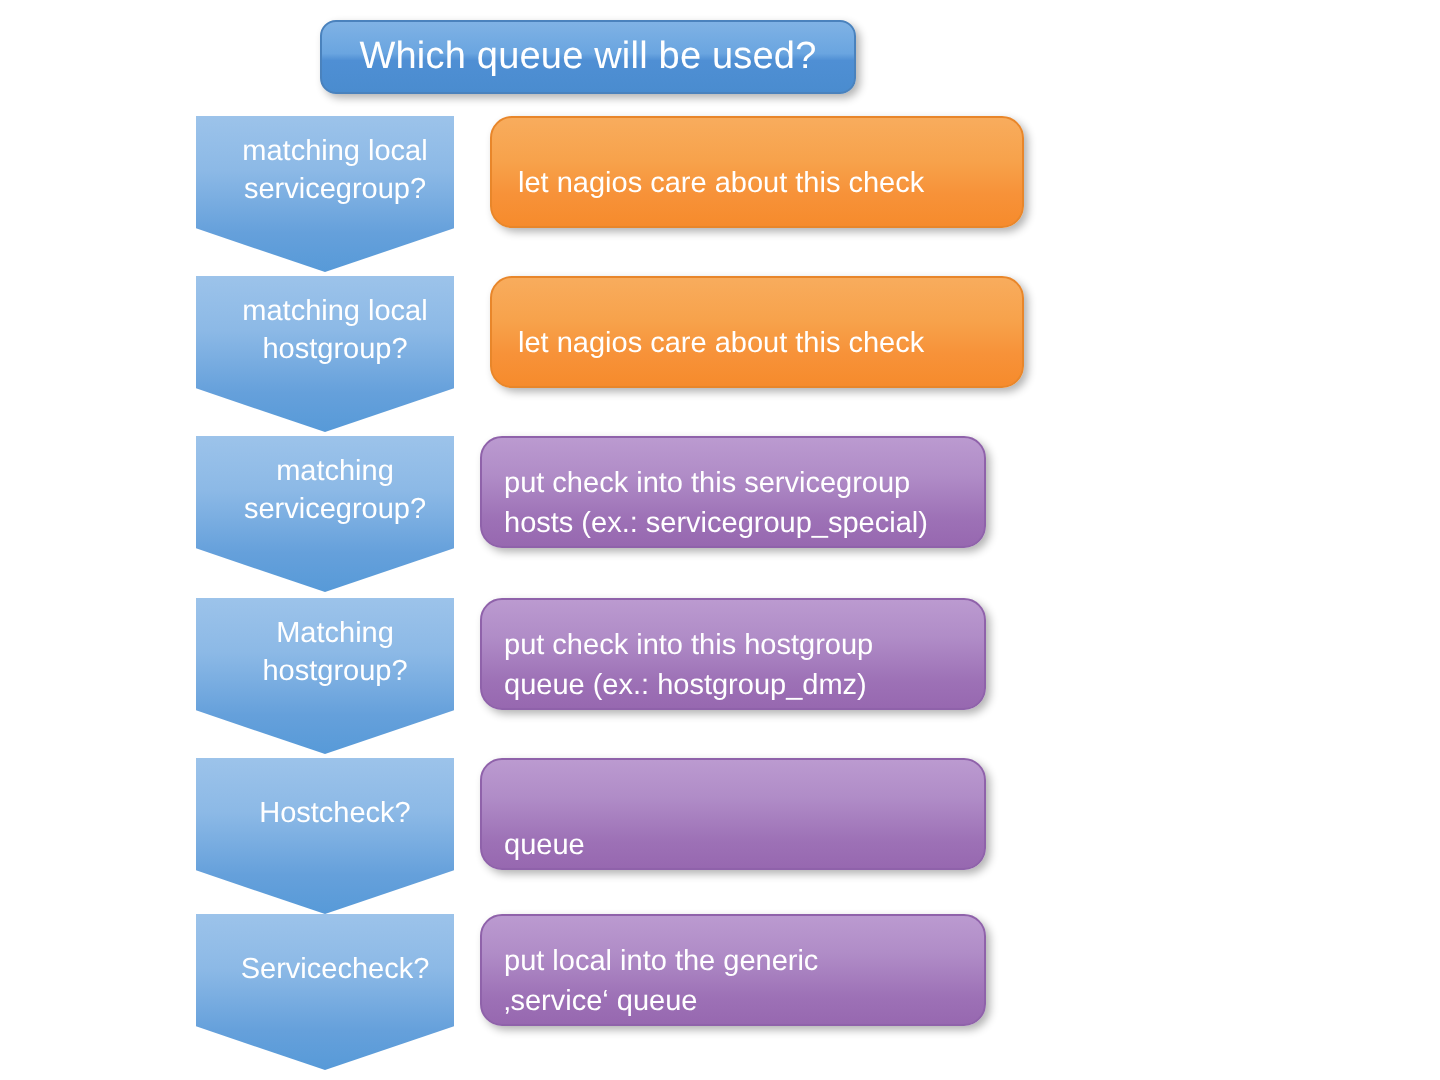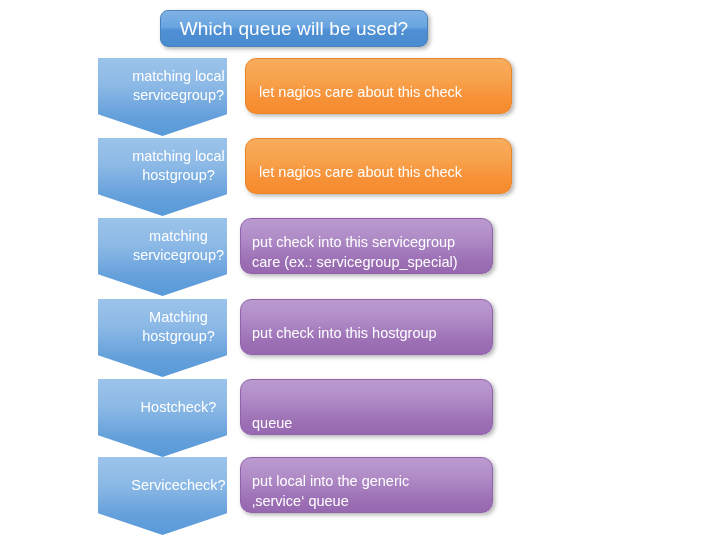--- a/index.html
+++ b/index.html
@@ -68,21 +68,21 @@
     left: 0; top: 0;
     width: 129px;
     height: 78px;
     background: linear-gradient(to bottom, #9cc3ea 0%, #8cb9e6 35%, #65a0db 75%, #579ad8 100%);
     -webkit-clip-path: polygon(0% 0%, 100% 0%, 100% 72%, 50% 100%, 0% 72%);
     clip-path: polygon(0% 0%, 100% 0%, 100% 72%, 50% 100%, 0% 72%);
     filter: drop-shadow(2px 2px 2.5px rgba(0,0,0,0.35));
   }
   .arrow-text {
     position: absolute;
-    left: 16px;
+    left: 5px;
     top: 0;
     width: 129px;
     height: 56px;
     display: flex;
     align-items: center;
     justify-content: center;
     text-align: center;
     color: #ffffff;
     font-size: 14.5px;
     line-height: 1.30;
@@ -186,38 +186,39 @@
       <div class="arrow-text">
         <span>
           <span>matching</span><br>
           <span>servicegroup?</span>
         </span>
       </div>
     </div>
     <div class="box purple">
       <div class="box-text">
         <span>put check into this servicegroup</span><br>
-        <span>care (ex.: servicegroup_special)</span>
+        <span>hosts (ex.: servicegroup_special)</span>
       </div>
     </div>
   </div>
 
   <div class="row r3">
     <div class="arrow-cell">
       <div class="arrow-shape"></div>
       <div class="arrow-text">
         <span>
           <span>Matching</span><br>
           <span>hostgroup?</span>
         </span>
       </div>
     </div>
     <div class="box purple">
       <div class="box-text">
         <span>put check into this hostgroup</span><br>
+        <span>queue (ex.: hostgroup_dmz)</span>
       </div>
     </div>
   </div>
 
   <div class="row r4">
     <div class="arrow-cell">
       <div class="arrow-shape"></div>
       <div class="arrow-text">
         <span>Hostcheck?</span>
       </div>

